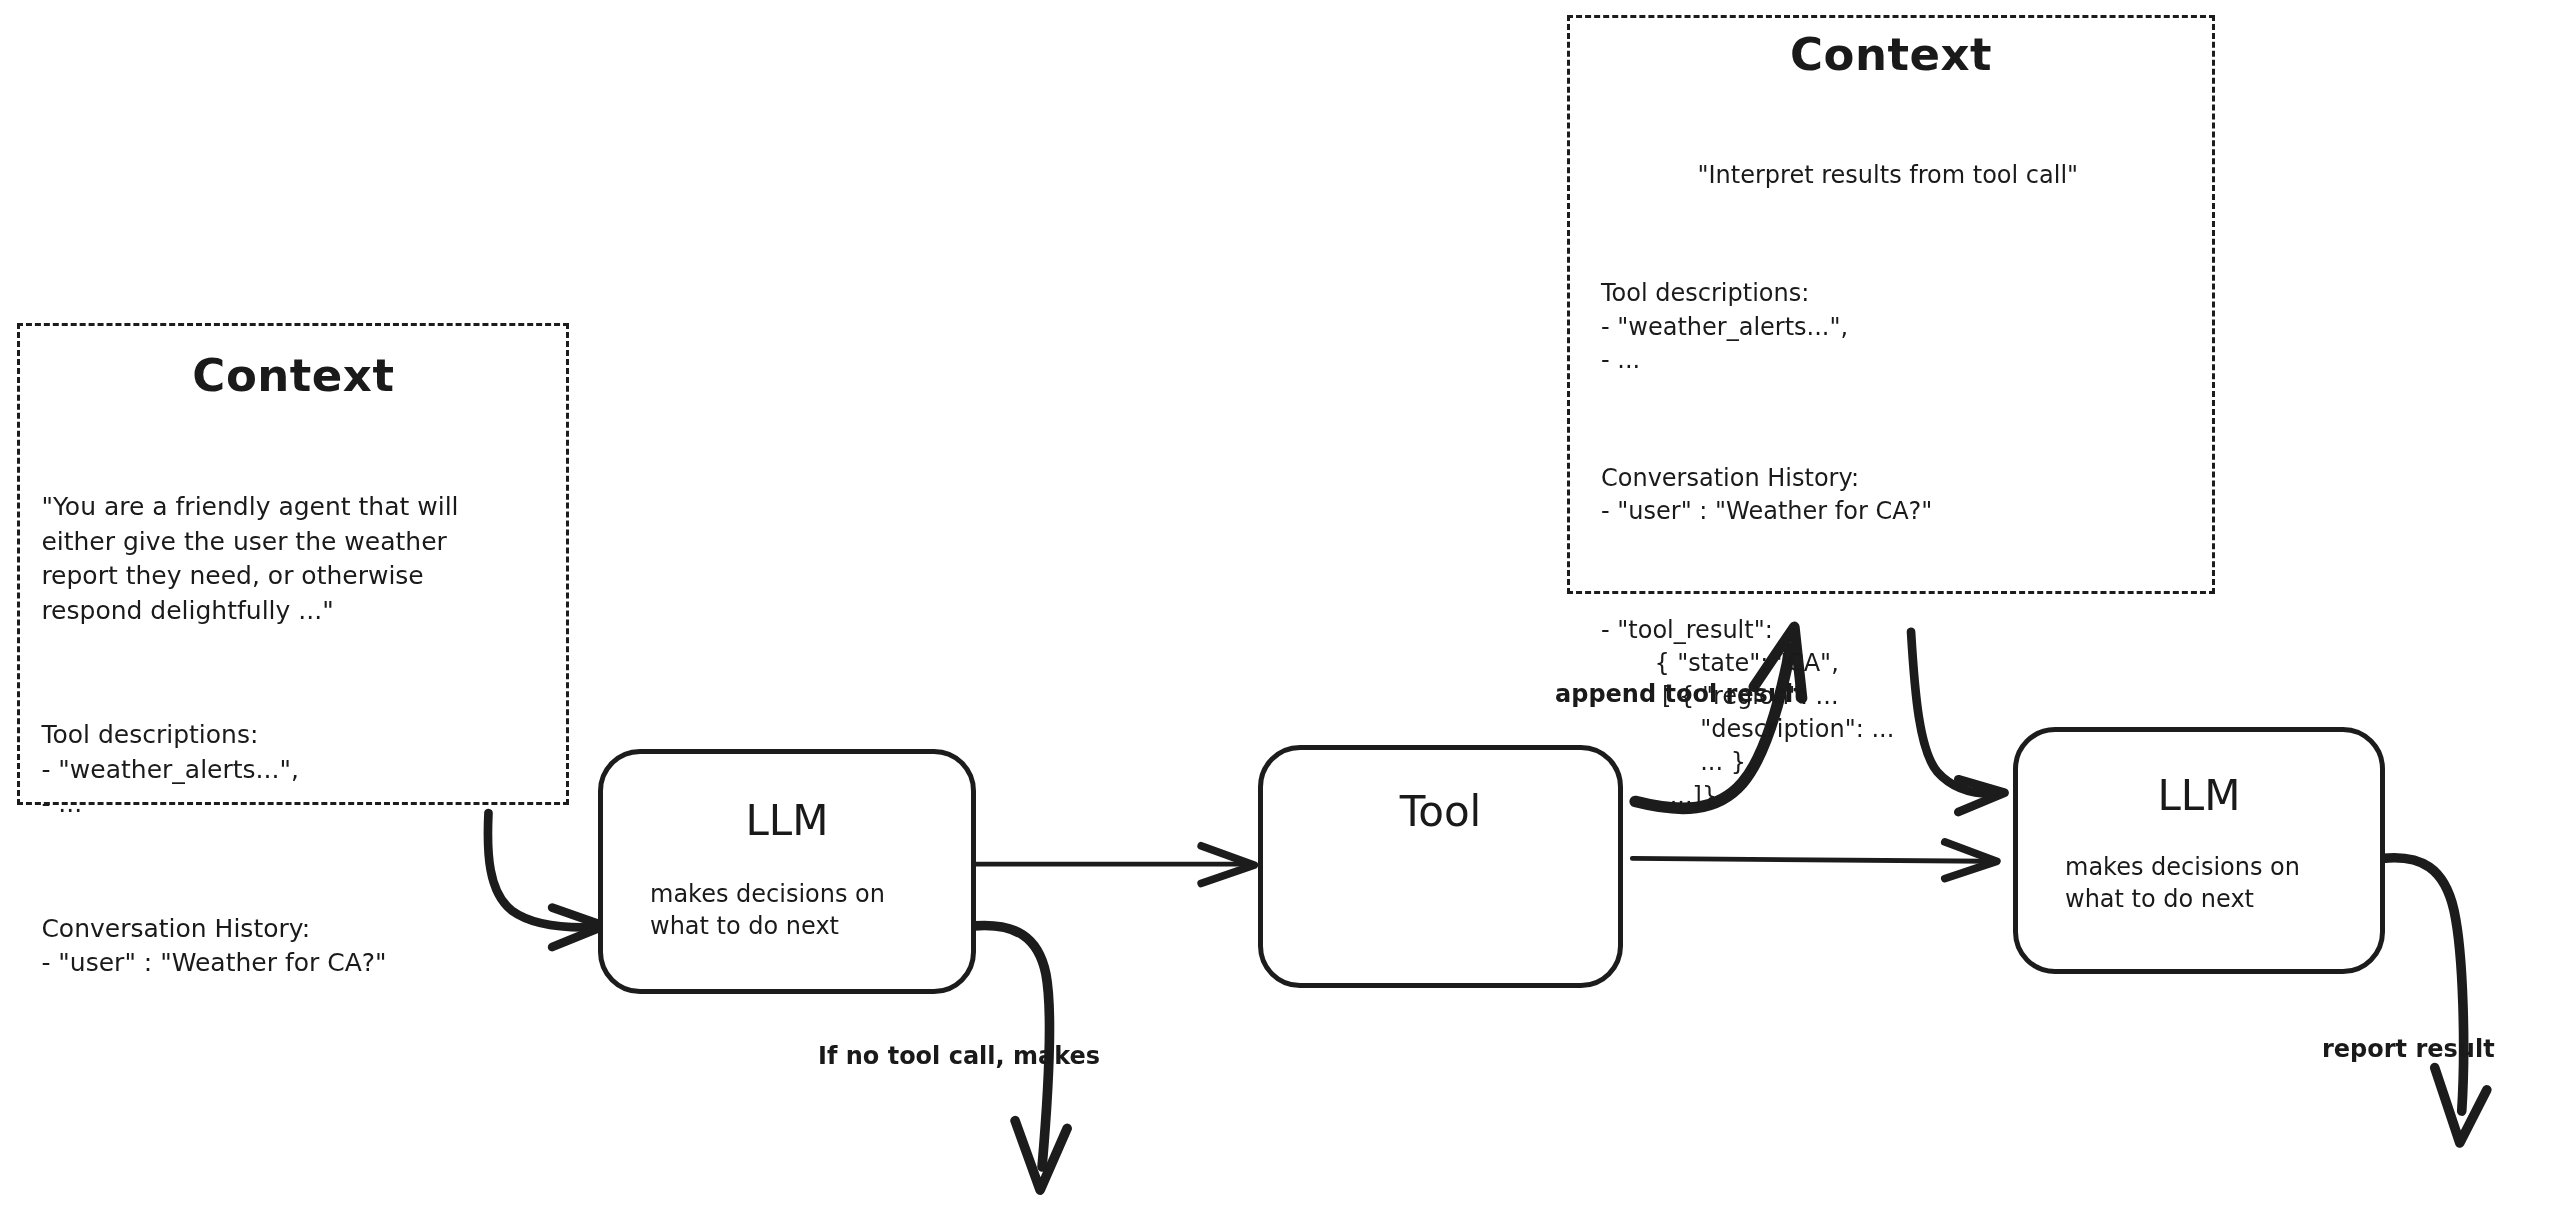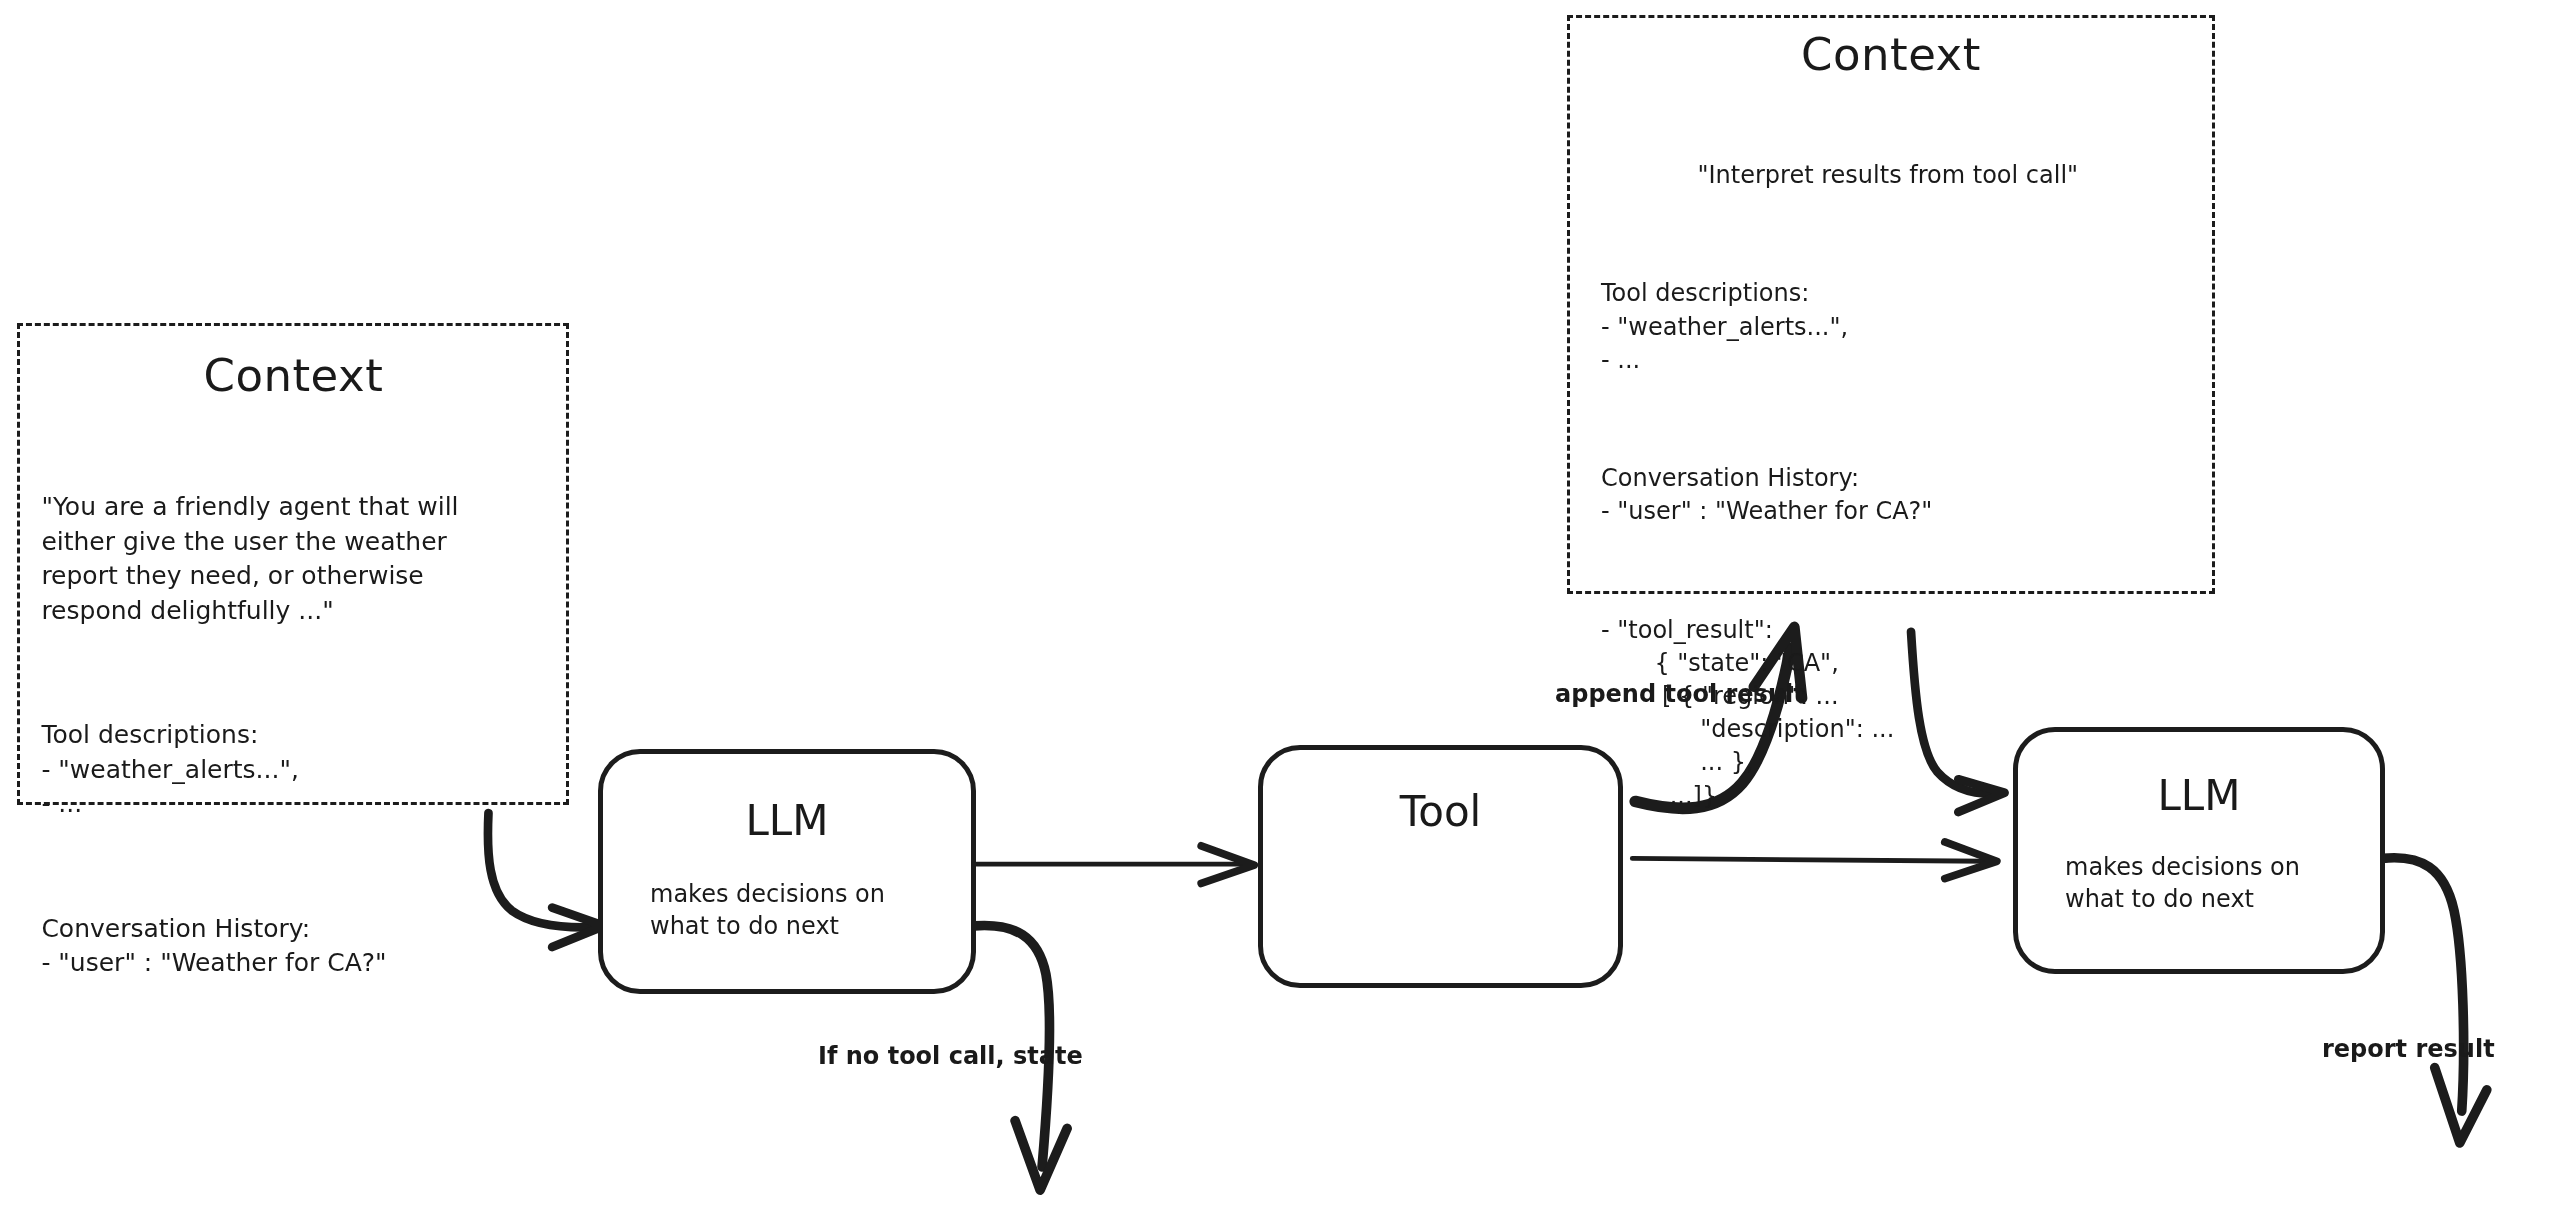--- a/index.html
+++ b/index.html
@@ -30,21 +30,21 @@
     box-sizing: border-box;
     border: 3.9px dashed #1c1c1c;
     background: #ffffff;
     padding: 0;
   }
   .context-title {
     text-align: center;
     font-size: 44px;
     color: #1a1a1a;
     letter-spacing: 0.5px;
-    font-weight: 400;
+    font-weight: 700;
   }
   .context-body {
     color: #1a1a1a;
     font-size: 25px;
     line-height: 1.38;
     white-space: pre-wrap;
   }
   .ctx-para { margin: 0 0 21px 0; white-space: pre-wrap; }
   .ctx-para:last-child { margin-bottom: 0; }
 
@@ -205,17 +205,17 @@
     <div class="node-title">Tool</div>
   </div>
 
   <div class="node-box" id="node-llm-2">
     <div class="node-title">LLM</div>
     <div class="node-sub">makes decisions on
 what to do next</div>
   </div>
 
   <div class="edge-label" id="label-append">append tool result</div>
-  <div class="edge-label" id="label-exit">If no tool call, state</div>
+  <div class="edge-label" id="label-exit">If no tool call, makes</div>
   <div class="edge-label" id="label-return">report result</div>
 
 </div>
 
 
 </body></html>

